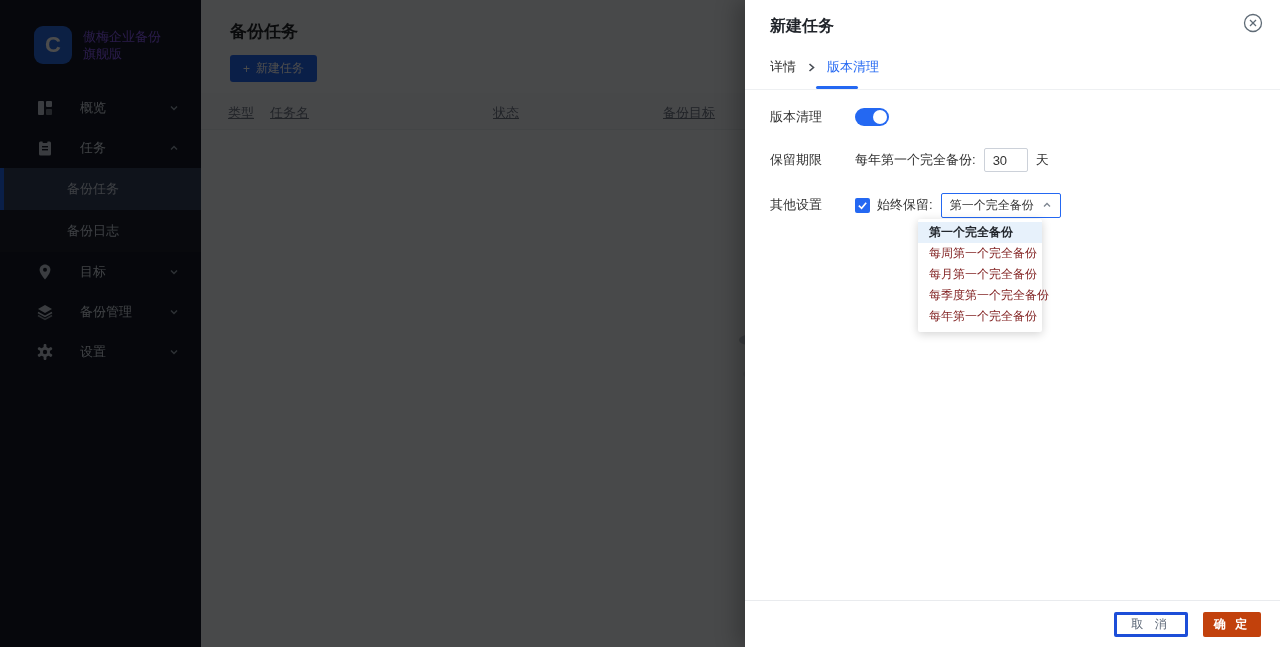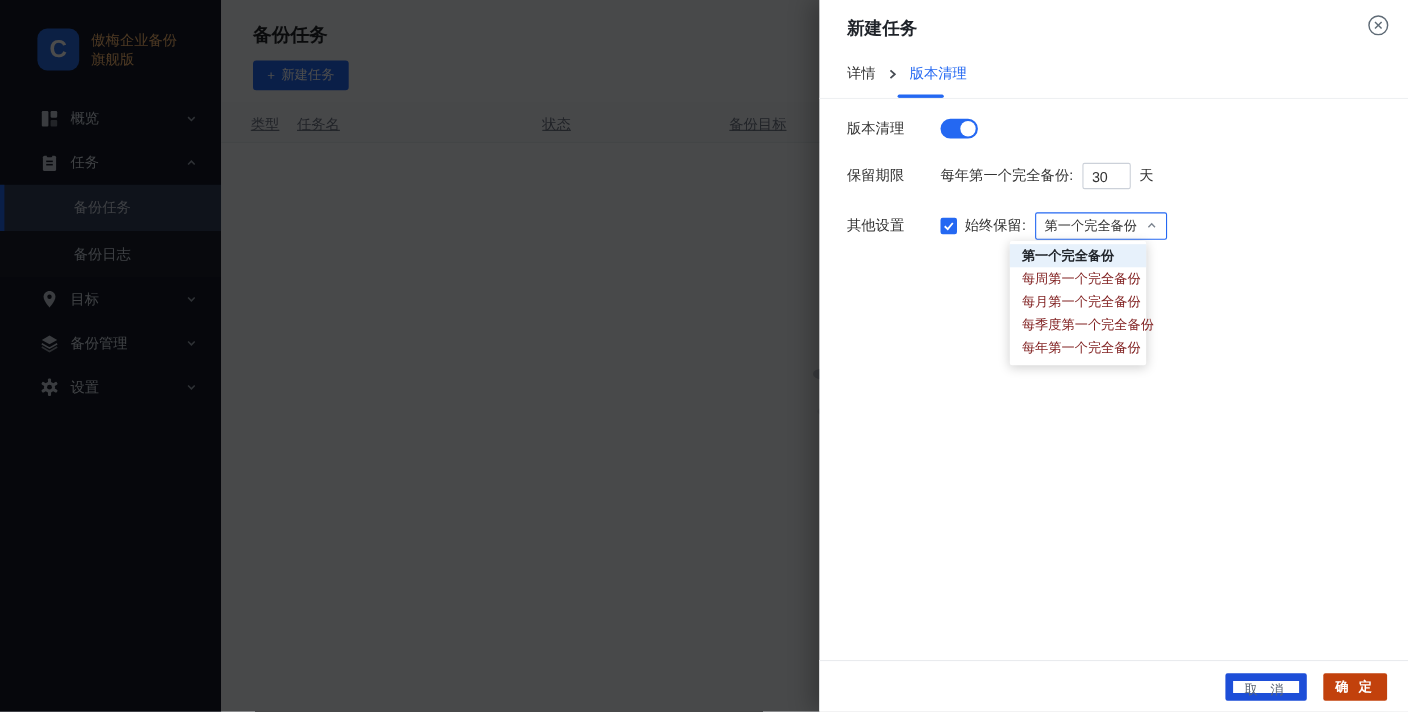--- a/index.html
+++ b/index.html
@@ -3,25 +3,25 @@
 <meta charset="utf-8">
 <style>
   * { margin:0; padding:0; box-sizing:border-box; }
   html,body { width:1280px; height:647px; overflow:hidden; }
   body { font-family:"Liberation Sans","DejaVu Sans",sans-serif; font-size:13px; color:#333; background:#f2f4f7; position:relative; }
 
   
   .sidebar { position:absolute; left:0; top:0; width:201px; height:647px; background:#141a28; z-index:1; }
   .brand { display:flex; align-items:center; padding:26px 0 0 34px; }
   .brand-logo { width:38px; height:38px; border-radius:9px; background:#2b6be4; display:flex; align-items:center; justify-content:center; color:#fff; font-size:22px; font-weight:bold; }
-  .brand-text { margin-left:11px; color:#fdba74; font-size:13px; line-height:17px; }
+  .brand-text { margin-left:11px; color:#8b5cf6; font-size:13px; line-height:17px; }
   .nav { margin-top:24px; }
   .nav-item { position:relative; height:40px; display:flex; align-items:center; color:#d3dae5; cursor:pointer; }
   .nav-item .nav-icon { position:absolute; left:36px; width:18px; height:18px; color:#c2c9d6; display:flex; }
-  .nav-item .nav-label { position:absolute; left:64px; }
+  .nav-item .nav-label { position:absolute; left:80px; }
   .nav-item .nav-chevron { position:absolute; right:22px; width:10px; height:10px; color:#9aa3b2; display:flex; }
   .nav-sub { background:rgba(255,255,255,0.03); }
   .nav-subitem { position:relative; height:42px; display:flex; align-items:center; color:#cdd4e0; cursor:pointer; }
   .nav-subitem .nav-label { position:absolute; left:67px; }
   .nav-subitem.active { background:#32405c; }
   .nav-subitem.active::before { content:""; position:absolute; left:0; top:0; bottom:0; width:4px; background:#2468F2; }
 
   
   .main { position:absolute; left:201px; top:0; right:0; height:647px; background:#f2f4f7; z-index:1; }
   .page-title { position:absolute; left:29px; top:20px; font-size:17px; font-weight:bold; color:#23262b; }
@@ -61,21 +61,21 @@
   .checkbox { width:15px; height:15px; background:#2468F2; border-radius:2px; margin-right:7px; display:flex; align-items:center; justify-content:center; cursor:pointer; flex:none; }
   .select { width:120px; height:25px; margin-left:8px; border:1px solid #2468F2; border-radius:2px; display:flex; align-items:center; padding:0 8px; cursor:pointer; position:relative; background:#fff; }
   .select-value { font-size:12px; color:#333; flex:1; }
   .select-arrow { width:10px; height:10px; color:#7d8590; display:flex; }
 
   .dropdown { position:absolute; left:173px; top:219px; width:124px; background:#fff; border-radius:2px; box-shadow:0 2px 10px rgba(0,0,0,0.18); padding:3px 0 5px 0; z-index:20; }
   .dropdown-item { height:21px; line-height:21px; padding:0 11px; font-size:12px; color:#7f1d1d; cursor:pointer; white-space:nowrap; }
   .dropdown-item.selected { background:#e7f1fb; font-weight:bold; color:#22262c; }
 
   .drawer-footer { position:absolute; left:0; right:0; bottom:0; height:47px; border-top:1px solid #e9ebee; display:flex; align-items:center; justify-content:flex-end; gap:15px; padding-right:19px; background:#fff; }
-  .btn-cancel { width:74px; height:25px; background:#fff; border:7px solid #1d4ed8; border-radius:2px; color:#5a6575; font-size:12px; letter-spacing:4px; cursor:pointer; font-family:inherit; }
+  .btn-cancel { width:74px; height:25px; background:#fff; border:3px solid #1d4ed8; border-radius:2px; color:#5a6575; font-size:12px; letter-spacing:4px; cursor:pointer; font-family:inherit; }
   .btn-ok { width:58px; height:25px; background:#c2410c; border:none; border-radius:2px; color:#fff; font-size:12px; letter-spacing:3px; cursor:pointer; font-family:inherit;font-weight:bold; }
 </style>
 </head>
 <body>
 
 <div class="sidebar">
   <div class="brand">
     <div class="brand-logo">C</div>
     <div class="brand-text">
       <div>傲梅企业备份</div>

